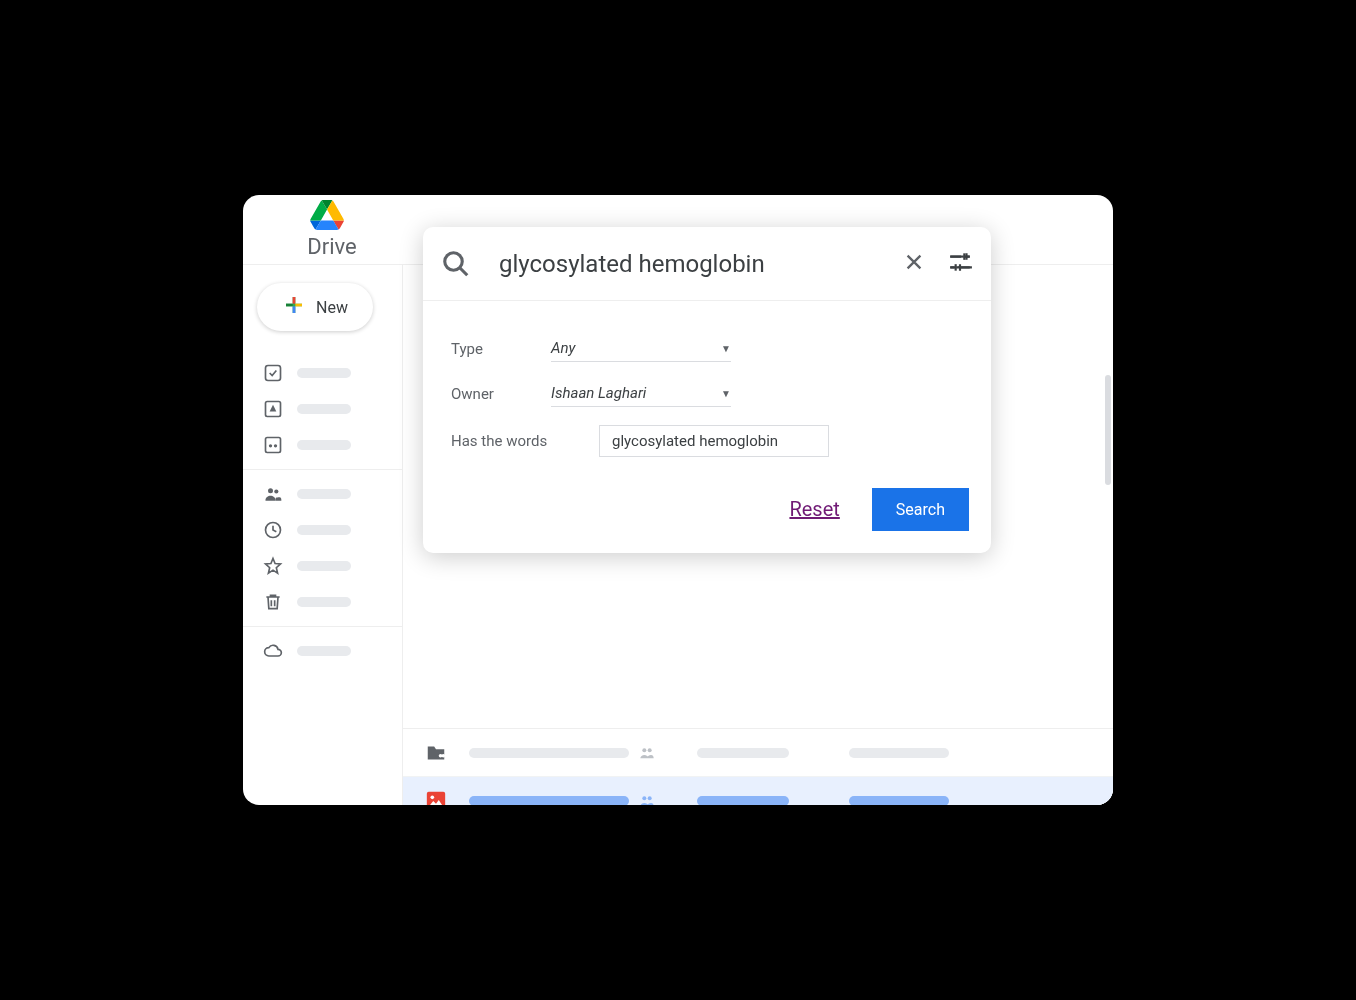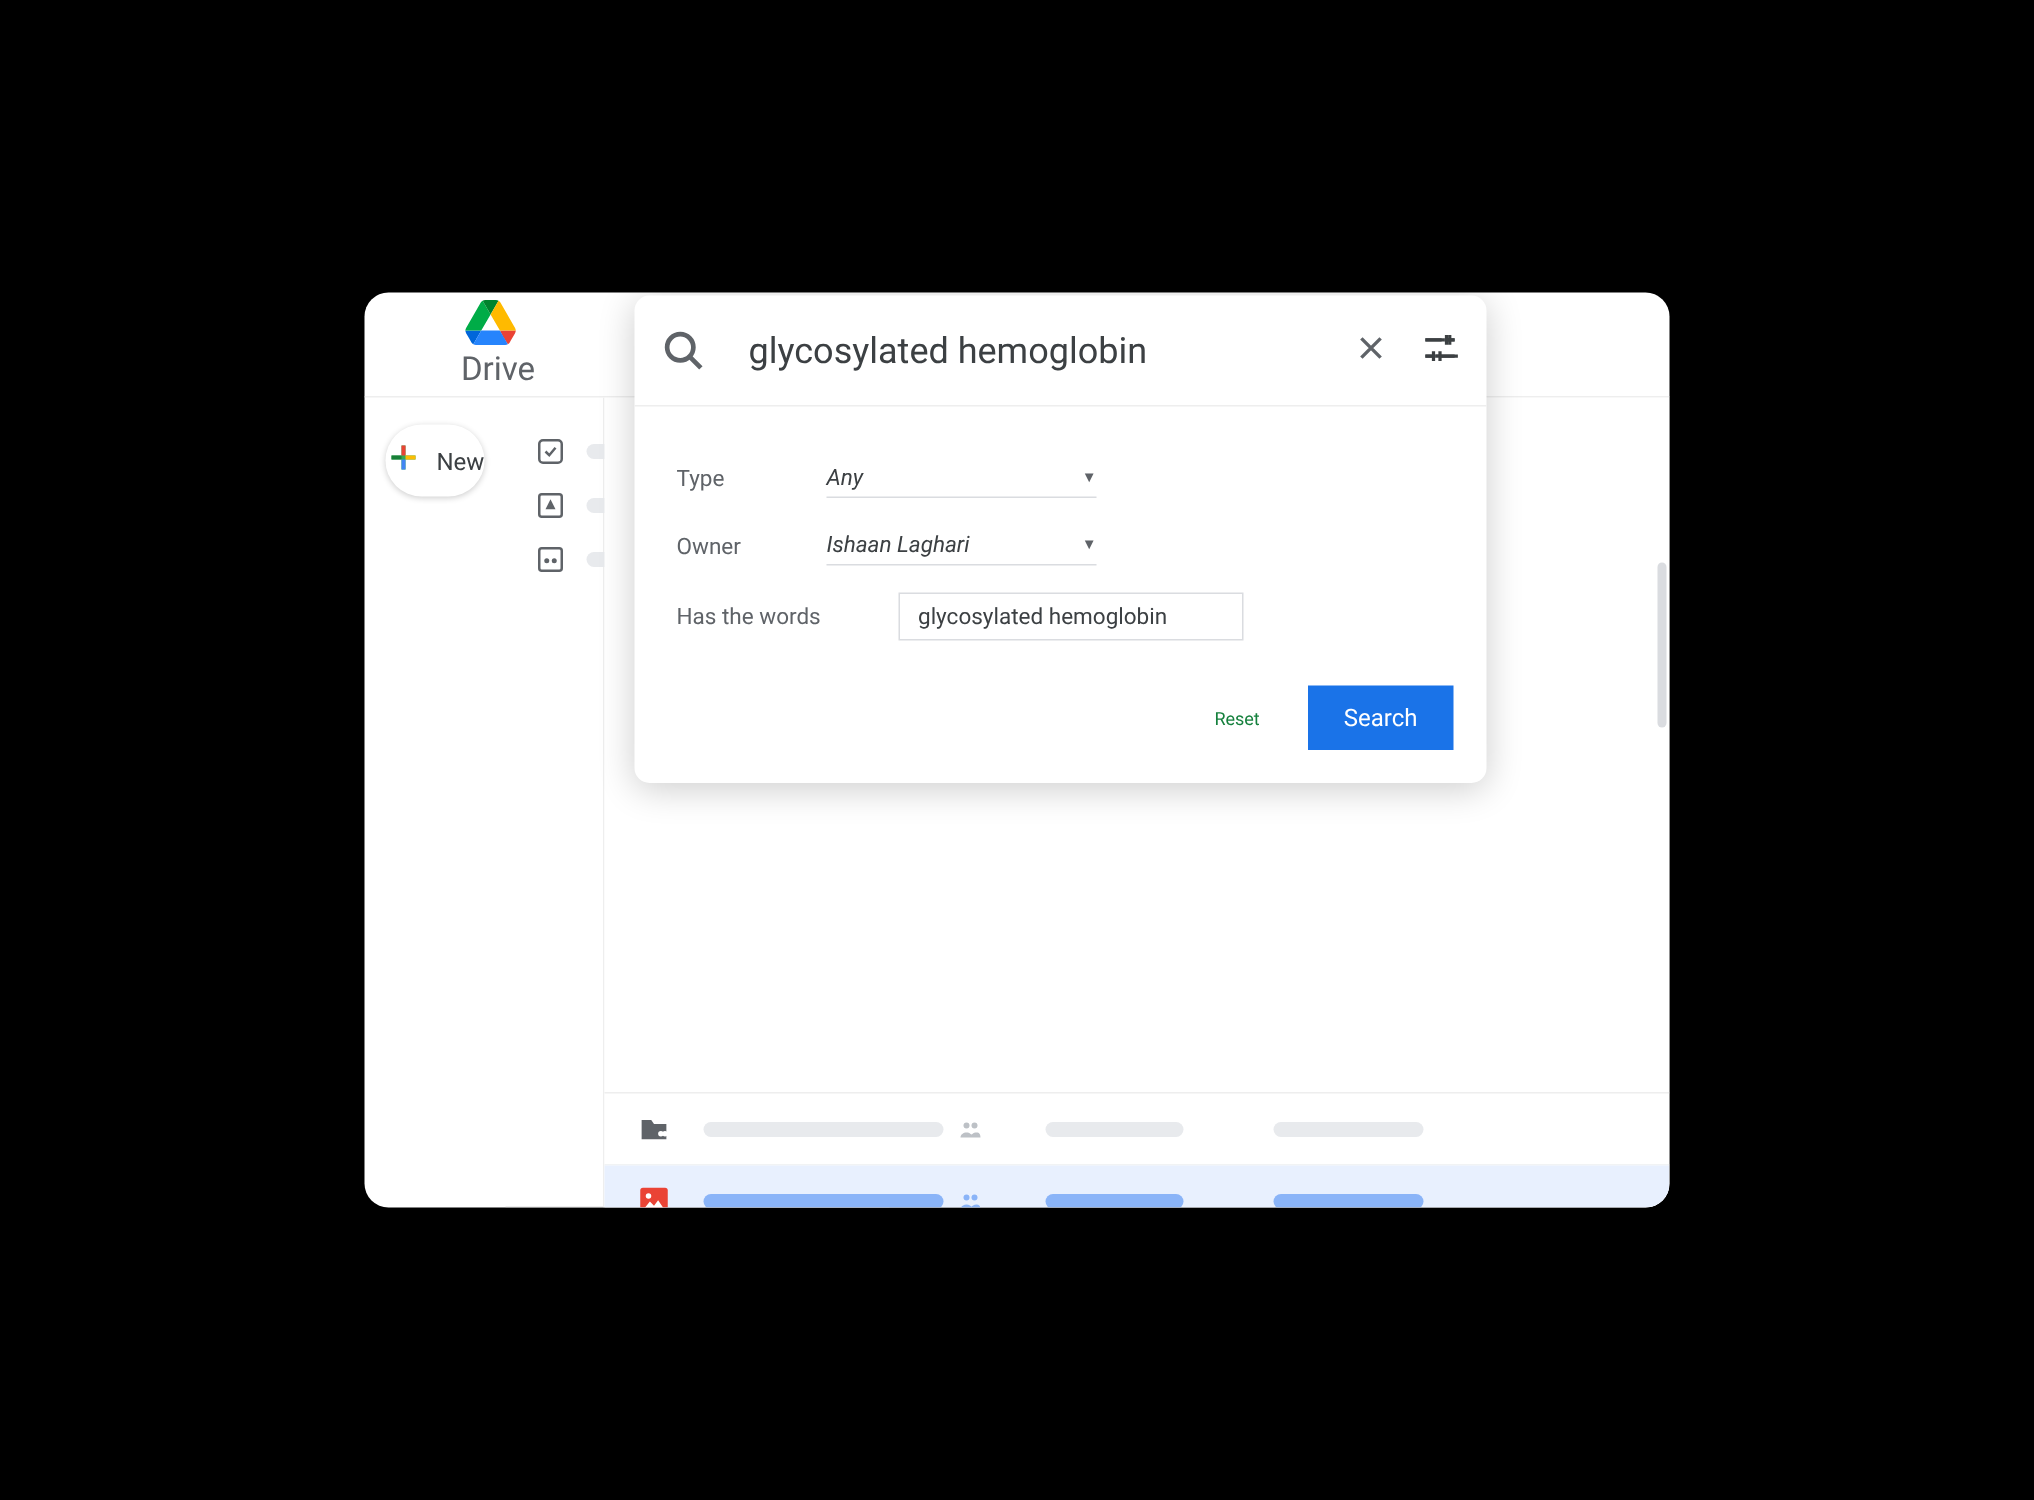--- a/index.html
+++ b/index.html
@@ -31,20 +31,21 @@
     border-bottom: 1px solid #eee;
   }
   .drive-logo-wrap { display: flex; align-items: center; width: 142px; flex-direction: column; }
   .drive-logo { margin-right: 10px; }
   .drive-label { color: #5f6368; font-size: 22px; }
   .body-row { display: flex; flex: 1; overflow: hidden; }
   .sidebar {
     width: 160px;
     border-right: 1px solid #eee;
     display: flex;
+    flex-direction: column;
     padding-top: 12px;
   }
   .new-btn {
     margin: 6px 14px 18px 14px;
     width: 116px;
     height: 48px;
     border-radius: 24px;
     background: #fff;
     box-shadow: 0 1px 4px rgba(0,0,0,0.2);
     display: flex;
@@ -82,21 +83,21 @@
   .row .shic { width: 18px; margin-right: 40px; display:flex; }
   .row .c2 { width: 92px; margin-right: 60px; }
   .row .c3 { width: 100px; }
   .grey-bar { background: #e8eaed; }
   .blue-bar { background: #8ab4f8; }
   .shic svg { width: 16px; height: 16px; }
 
   
   .search-panel {
     position: absolute;
-    top: 2px;
+    top: 32px;
     left: 180px;
     width: 568px;
     background: #fff;
     border-radius: 10px;
     box-shadow: 0 4px 24px rgba(0,0,0,0.2);
     z-index: 10;
   }
   .search-bar {
     display: flex;
     align-items: center;
@@ -131,21 +132,21 @@
     font-size: 15px;
     color: #3c4043;
     width: 230px;
   }
   .action-row {
     display: flex;
     justify-content: flex-end;
     align-items: center;
     padding: 12px 22px 22px 22px;
   }
-  .reset-btn { color: #15803d; font-size: 12px; padding: 10px 16px; cursor:pointer; }
+  .reset-btn { color: #701a75; font-size: 20px; padding: 10px 16px; cursor:pointer;text-decoration:underline; }
   .search-btn {
     background: #1a73e8;
     color: #fff;
     font-size: 16px;
     padding: 12px 24px;
     border-radius: 0;
     margin-left: 16px;
     cursor: pointer;
   }
   .scroll-ind { position:absolute; right:2px; top:110px; width:6px; height:110px; background:#dadce0; border-radius:3px; }

